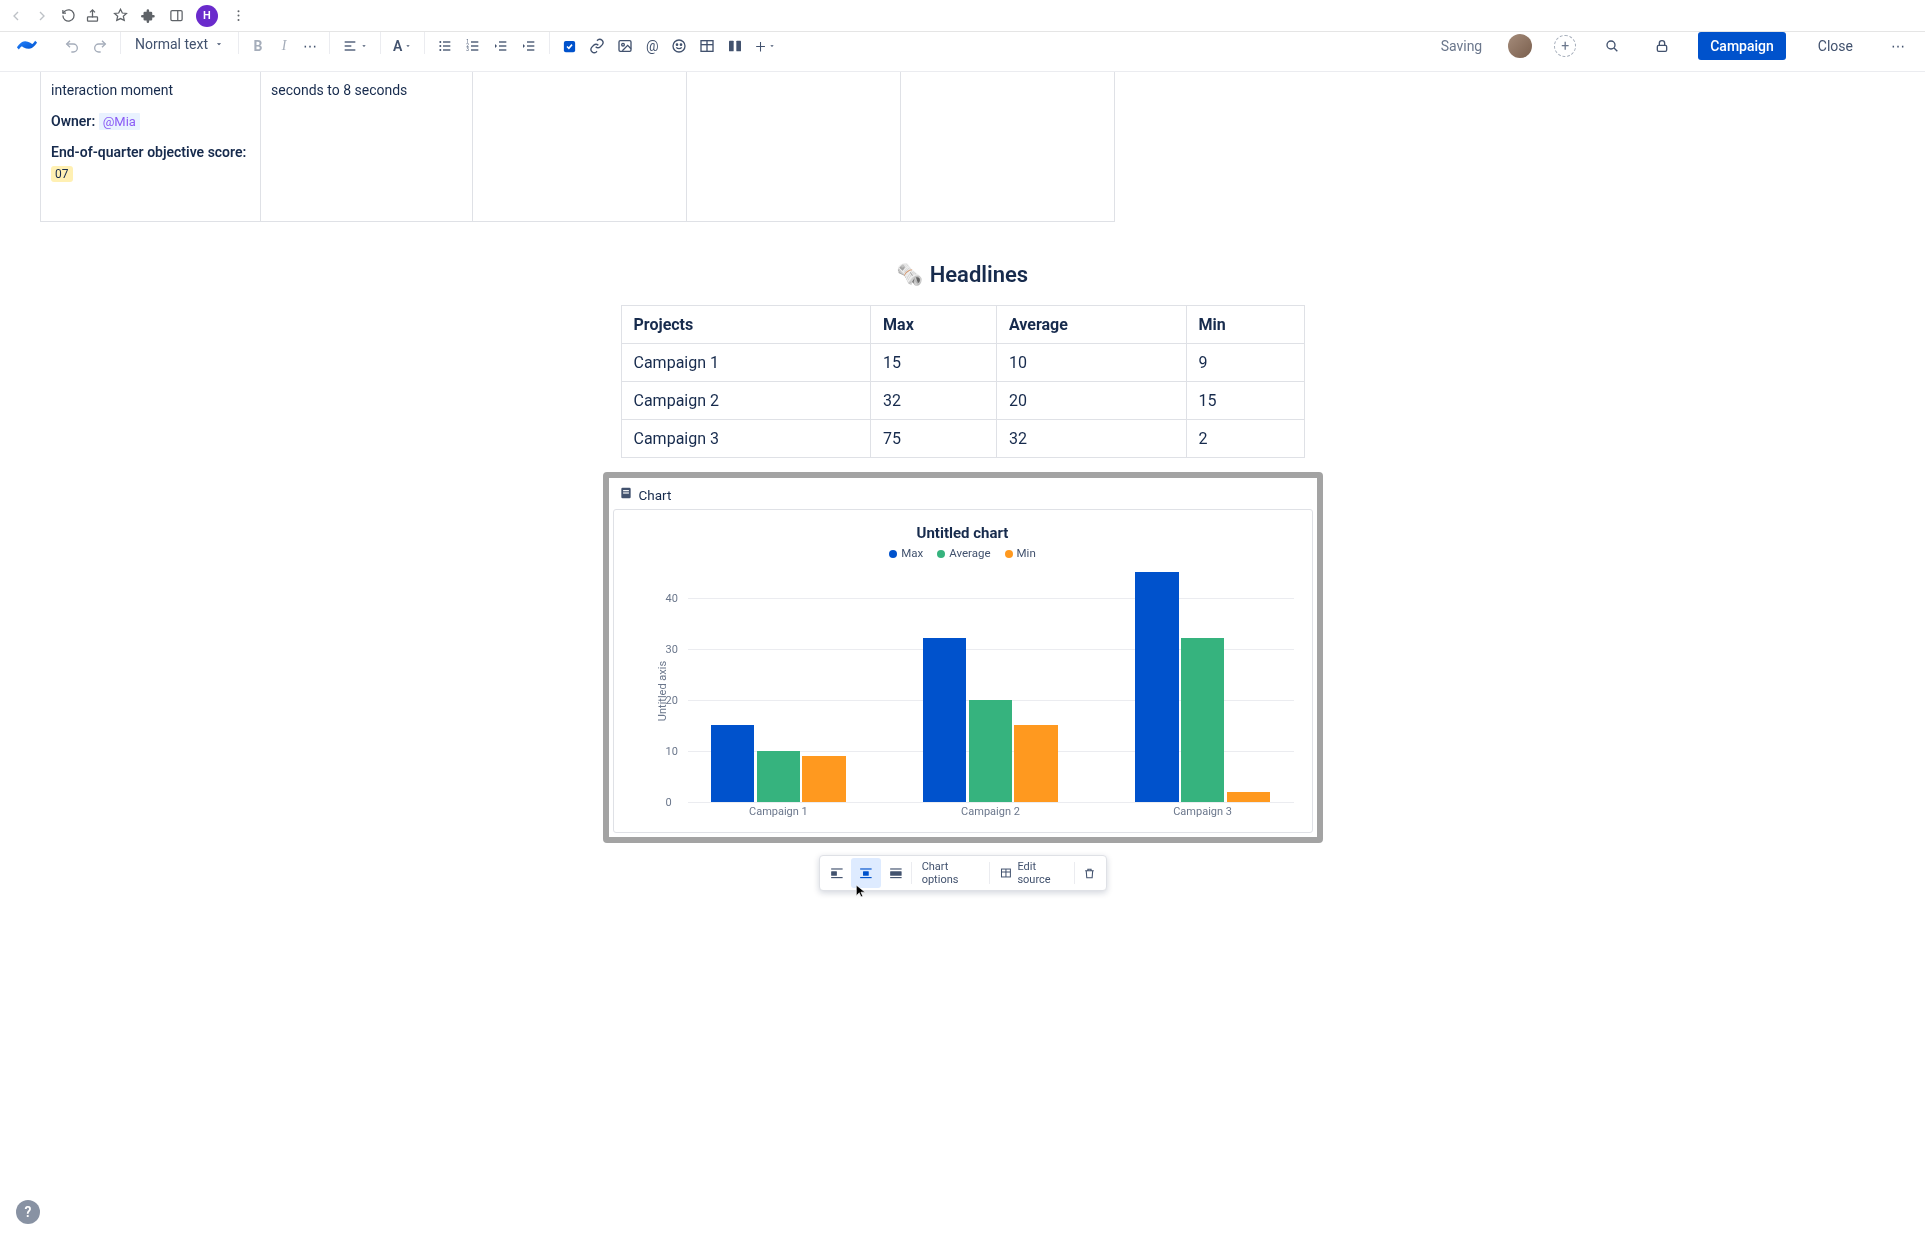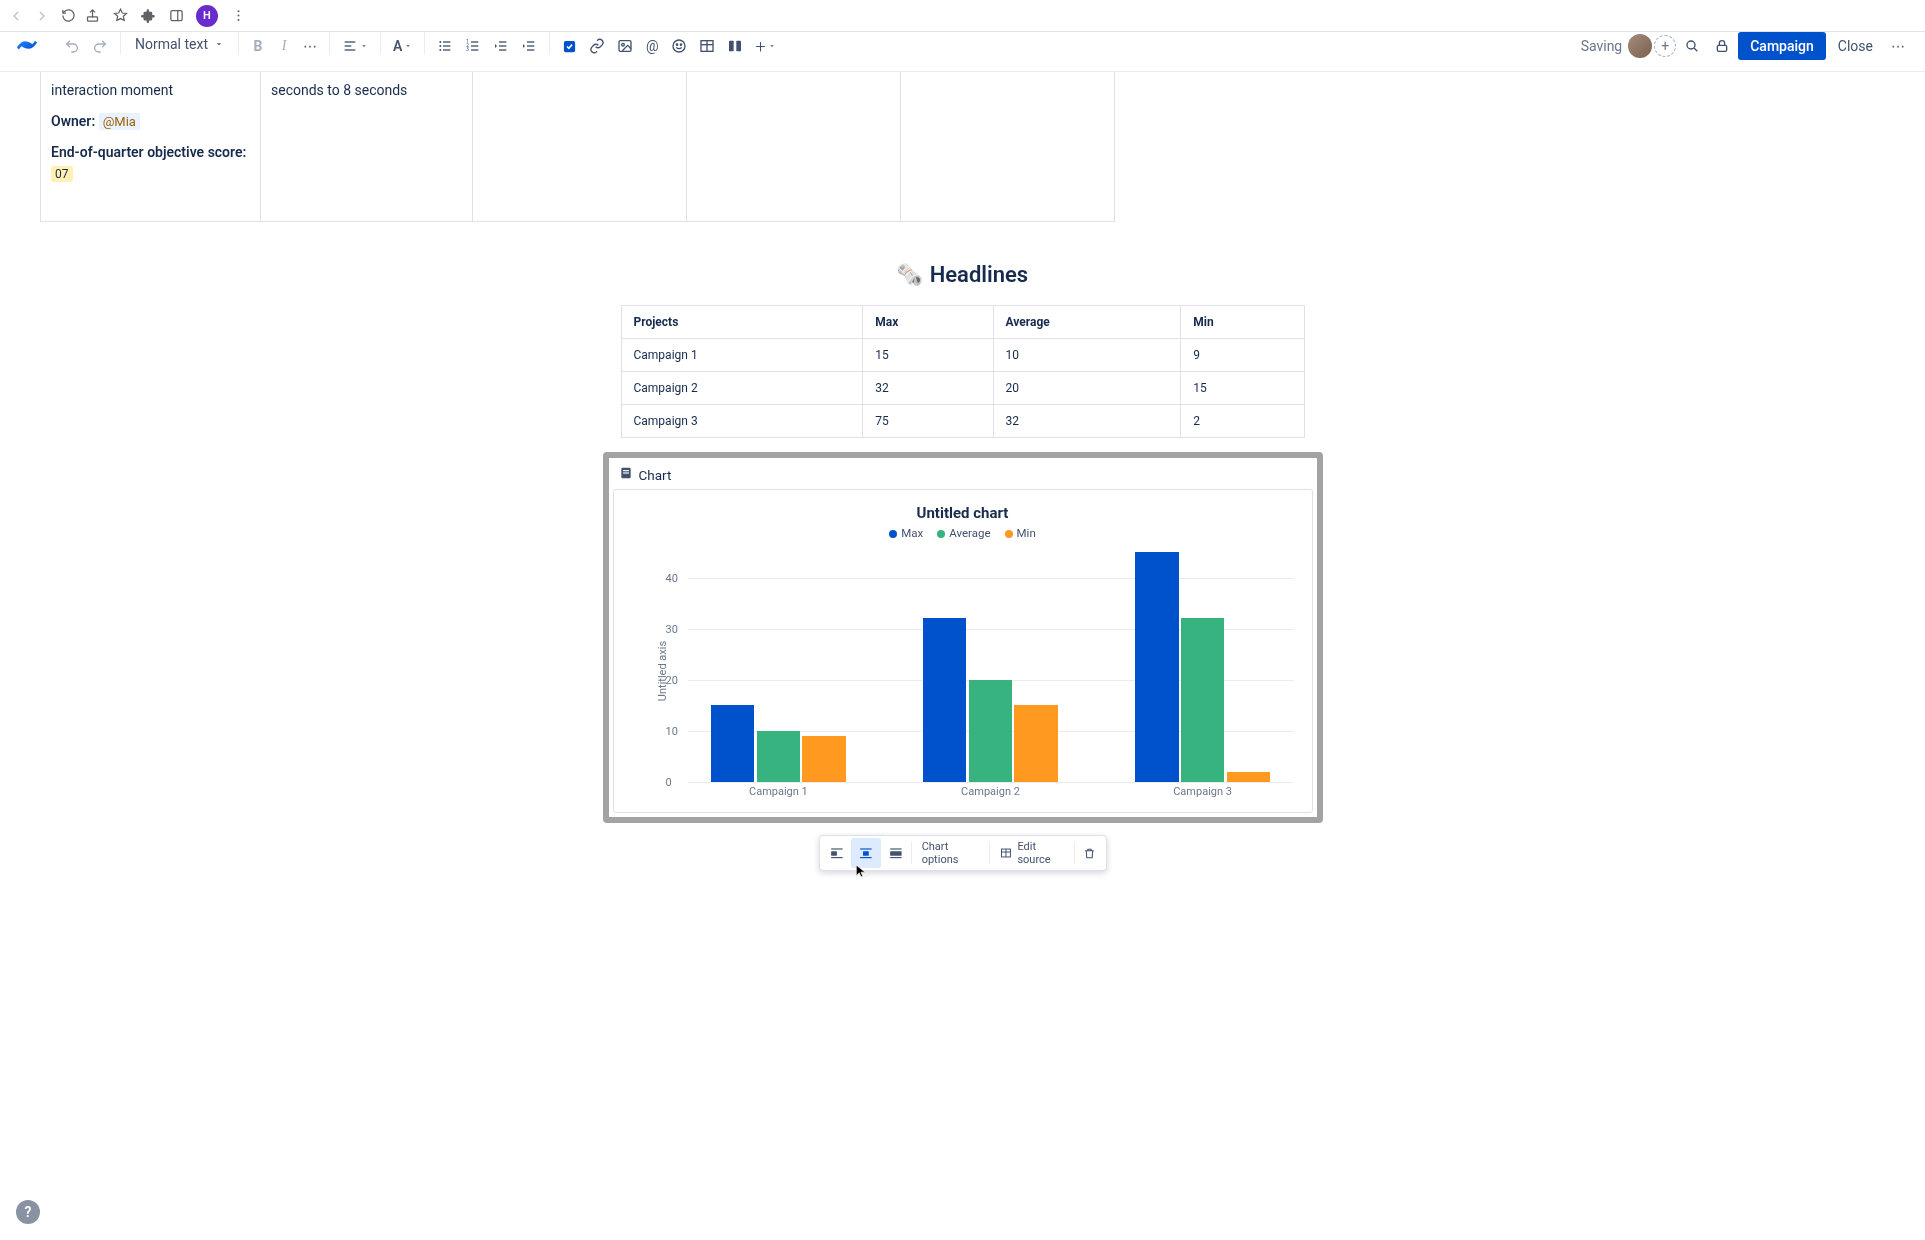--- a/index.html
+++ b/index.html
@@ -15,42 +15,42 @@
   .ci { width:16px; height:16px; color:#5f6368; display:flex; align-items:center; justify-content:center; }
   .ci.dis { color:#bdc1c6; }
 
   
   .toolbar { height: 40px; display: flex; align-items: flex-start; padding: 0 14px; border-bottom: 1px solid #ebecf0; }
   .logo { width: 26px; height: 26px; display:flex; align-items:center; justify-content:center; margin-right: 18px; }
   .tbtn { padding: 4px 6px; border-radius: 3px; color: #42526e; display:flex; align-items:center; justify-content:center; min-width: 26px; height: 28px; }
   .tbtn.dis { color: #a5adba; }
   .tsep { width: 1px; height: 22px; background: #ebecf0; margin: 0 6px; }
   .tdrop { display:flex; align-items:center; gap:6px; padding: 4px 8px; border-radius:3px; color:#42526e; font-size:14px; }
-  .tb-right { margin-left: auto; display:flex; align-items:center; gap:2px; }
+  .tb-right { margin-left: auto; display:flex; align-items:center; gap:22px; }
   .saving { color:#6b778c; font-size:14px; margin-right:4px; }
   .avatar { width:24px; height:24px; border-radius:50%; background: linear-gradient(135deg,#a58c7b,#7a5f4d); }
   .publish { background:#0052cc; color:#fff; padding:6px 12px; border-radius:3px; font-weight:500; font-size:14px; }
   .closebtn { color:#42526e; padding:6px 10px; font-size:14px; }
   .plusavatar { width:22px; height:22px; border:1px dashed #a5adba; border-radius:50%; display:flex; align-items:center; justify-content:center; color:#6b778c; }
 
   
   .page-wrap { padding: 0 0 40px 0; }
   .top-grid { display:flex; margin: 0 40px; border-left:1px solid #dfe1e6; }
   .top-cell { border-right:1px solid #dfe1e6; border-bottom:1px solid #dfe1e6; padding:8px 10px; min-height:150px; font-size:14px; line-height:1.5; }
   .c0 { width: 220px; }
   .c1 { width: 212px; }
   .c2,.c3,.c4 { width: 214px; }
   .c5 { width: 216px; }
   .lbl { font-weight:600; }
-  .mention { background:#e9f2ff; color:#a16207; padding:1px 4px; border-radius:1px; font-size:13px; }
+  .mention { background:#e9f2ff; color:#8b5cf6; padding:1px 4px; border-radius:1px; font-size:13px; }
   .tag07 { background:#fff0b3; color:#172b4d; padding:1px 4px; border-radius:3px; font-size:12px; }
 
   .headlines-h { text-align:center; font-size:22px; font-weight:600; margin: 40px 0 18px; }
   .data-table { margin: 0 auto; width: 684px; border:1px solid #dfe1e6; border-collapse: collapse; }
-  .data-table th, .data-table td { border:1px solid #dfe1e6; padding: 9px 12px; text-align:left; font-size:12px; }
+  .data-table th, .data-table td { border:1px solid #dfe1e6; padding: 9px 12px; text-align:left; font-size:16px; }
   .data-table th { font-weight:700; background:#fff; }
 
   
   .chart-block { width: 720px; margin: 14px auto 0; border:6px solid #a3a3a3; border-radius:4px; padding:4px; background:#fff; }
   .chart-hdr { display:flex; align-items:center; gap:6px; padding:4px 6px 6px; font-size:13.5px; color:#172b4d; }
   .chart-inner { border:1px solid #dfe1e6; border-radius:3px; padding:10px 14px 16px; }
   .chart-title { text-align:center; font-weight:700; font-size:15px; margin:4px 0 4px; }
   .legend { display:flex; justify-content:center; gap:14px; font-size:11.5px; color:#42526e; margin-bottom:6px; }
   .ldot { width:8px; height:8px; border-radius:50%; display:inline-block; margin-right:4px; vertical-align:middle; }
   .plot { position:relative; height:250px; margin-left:34px; margin-right:4px; }

